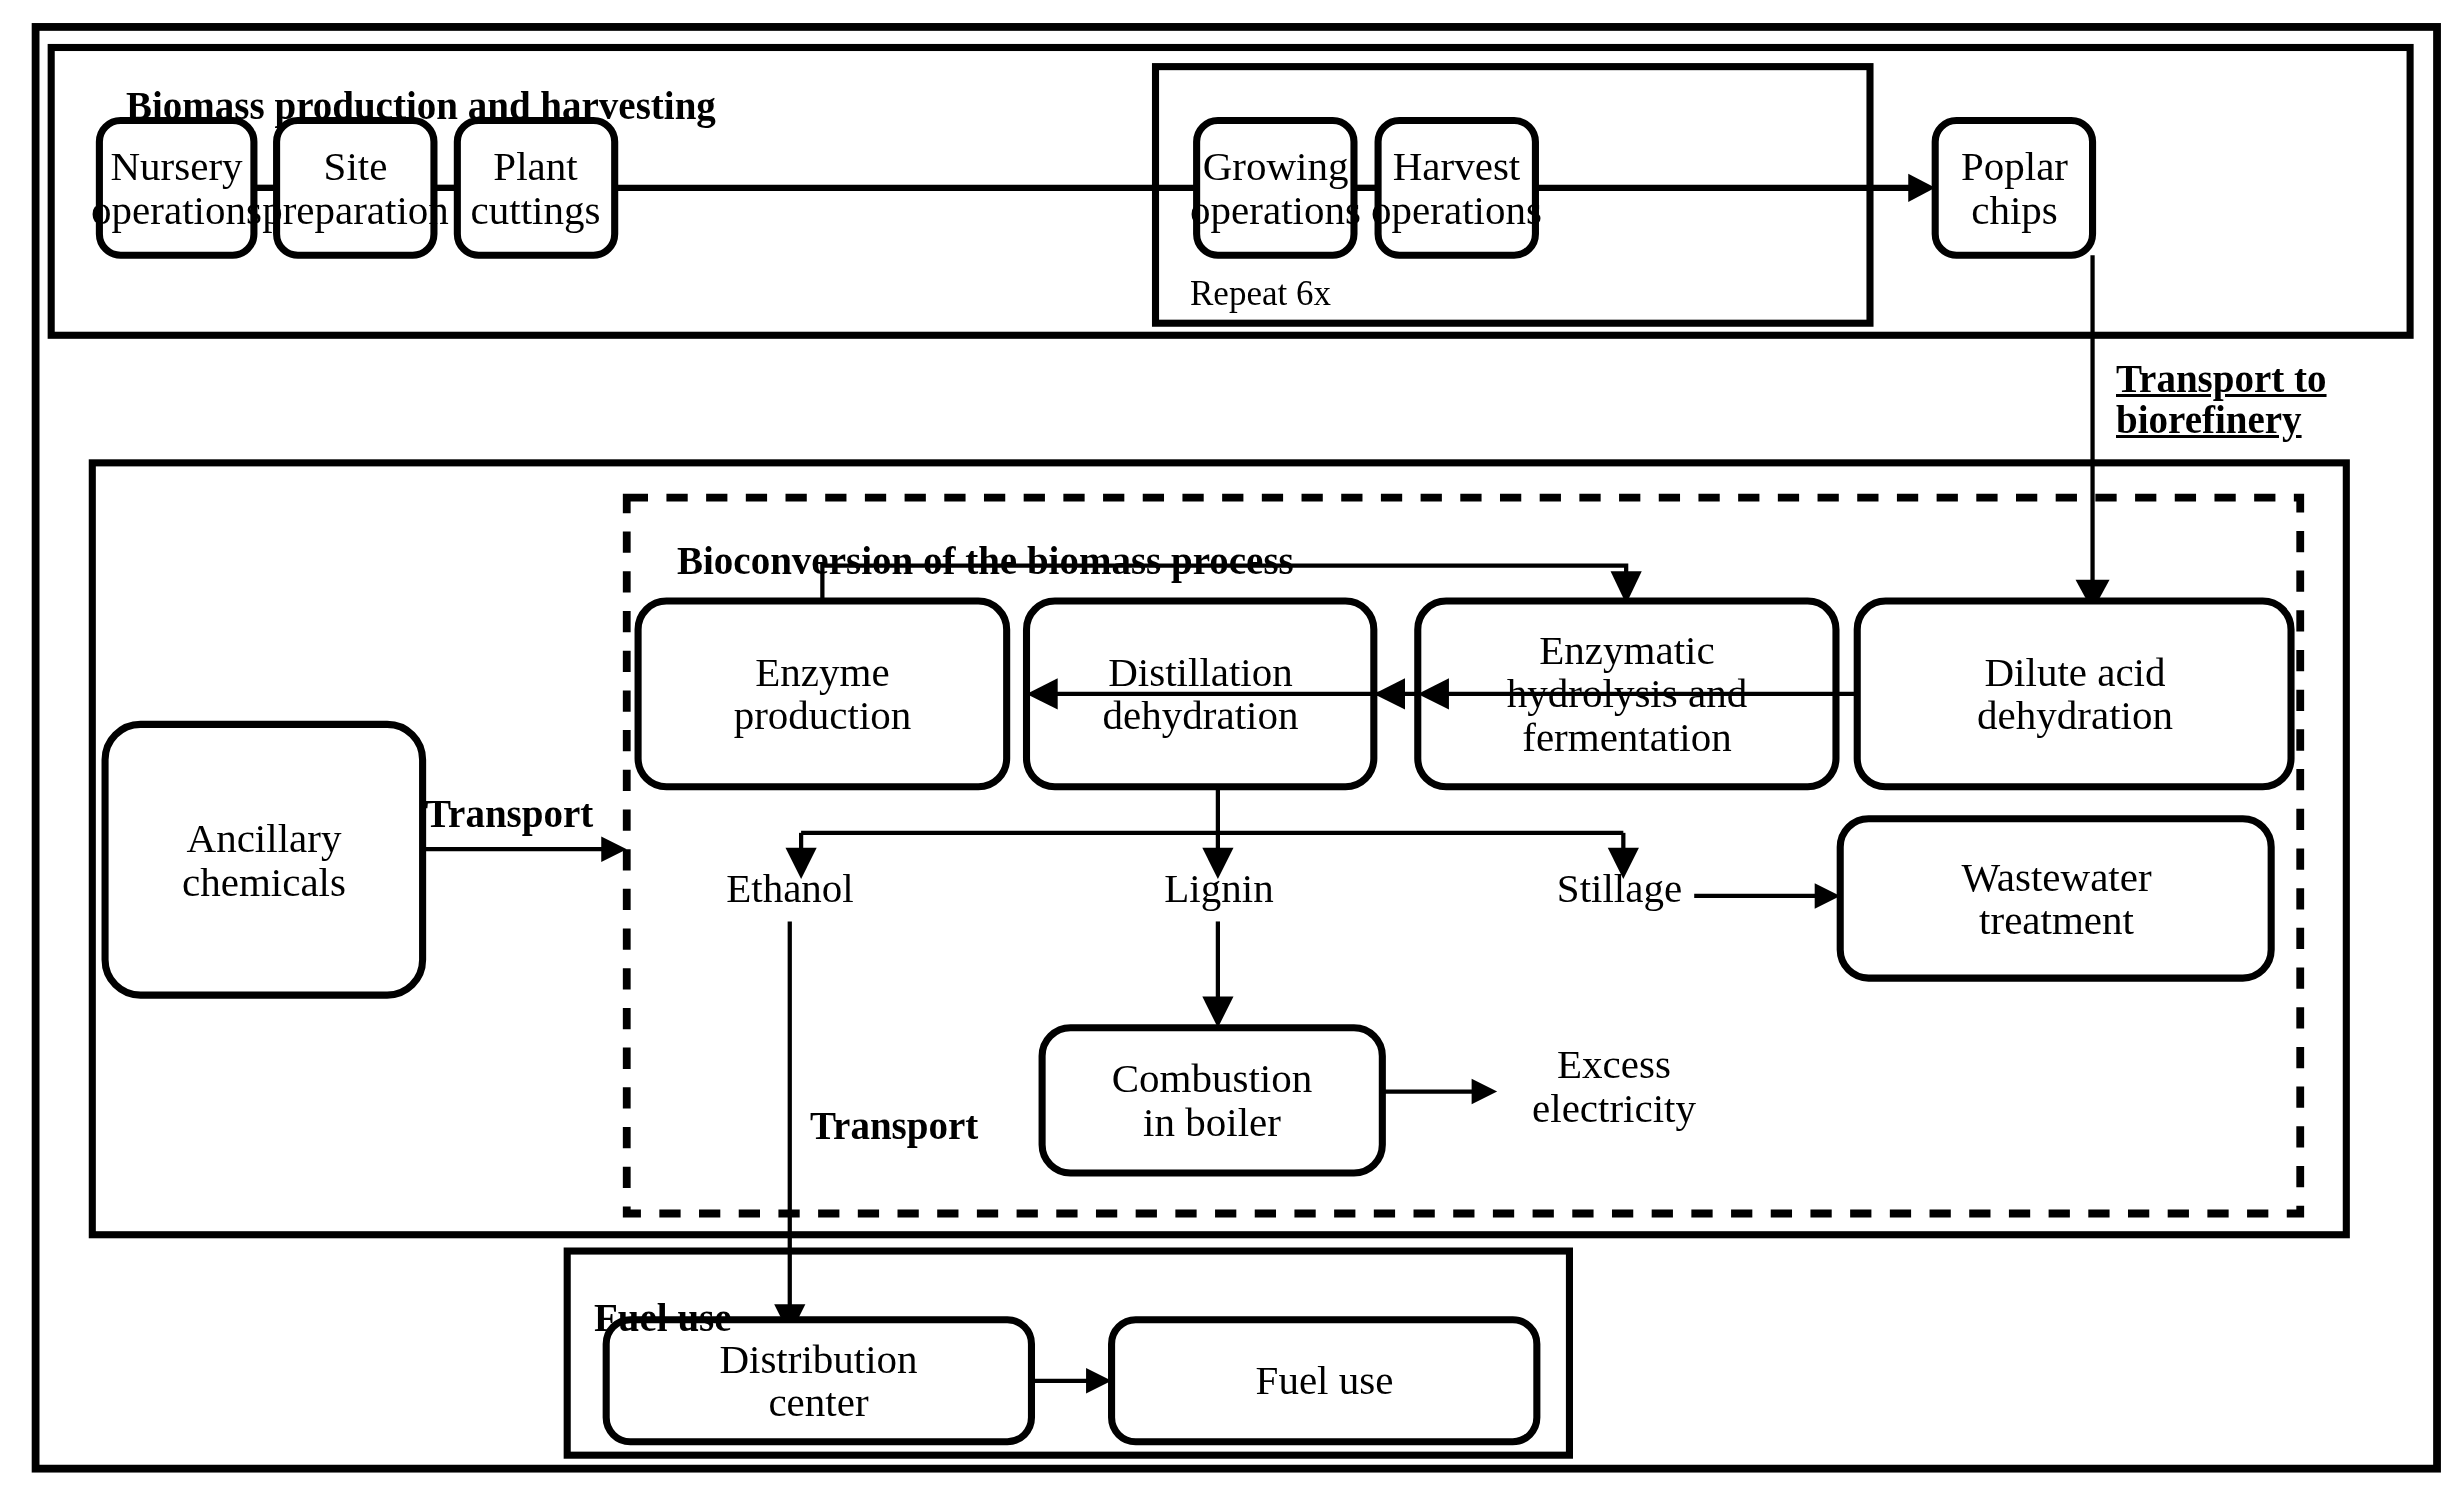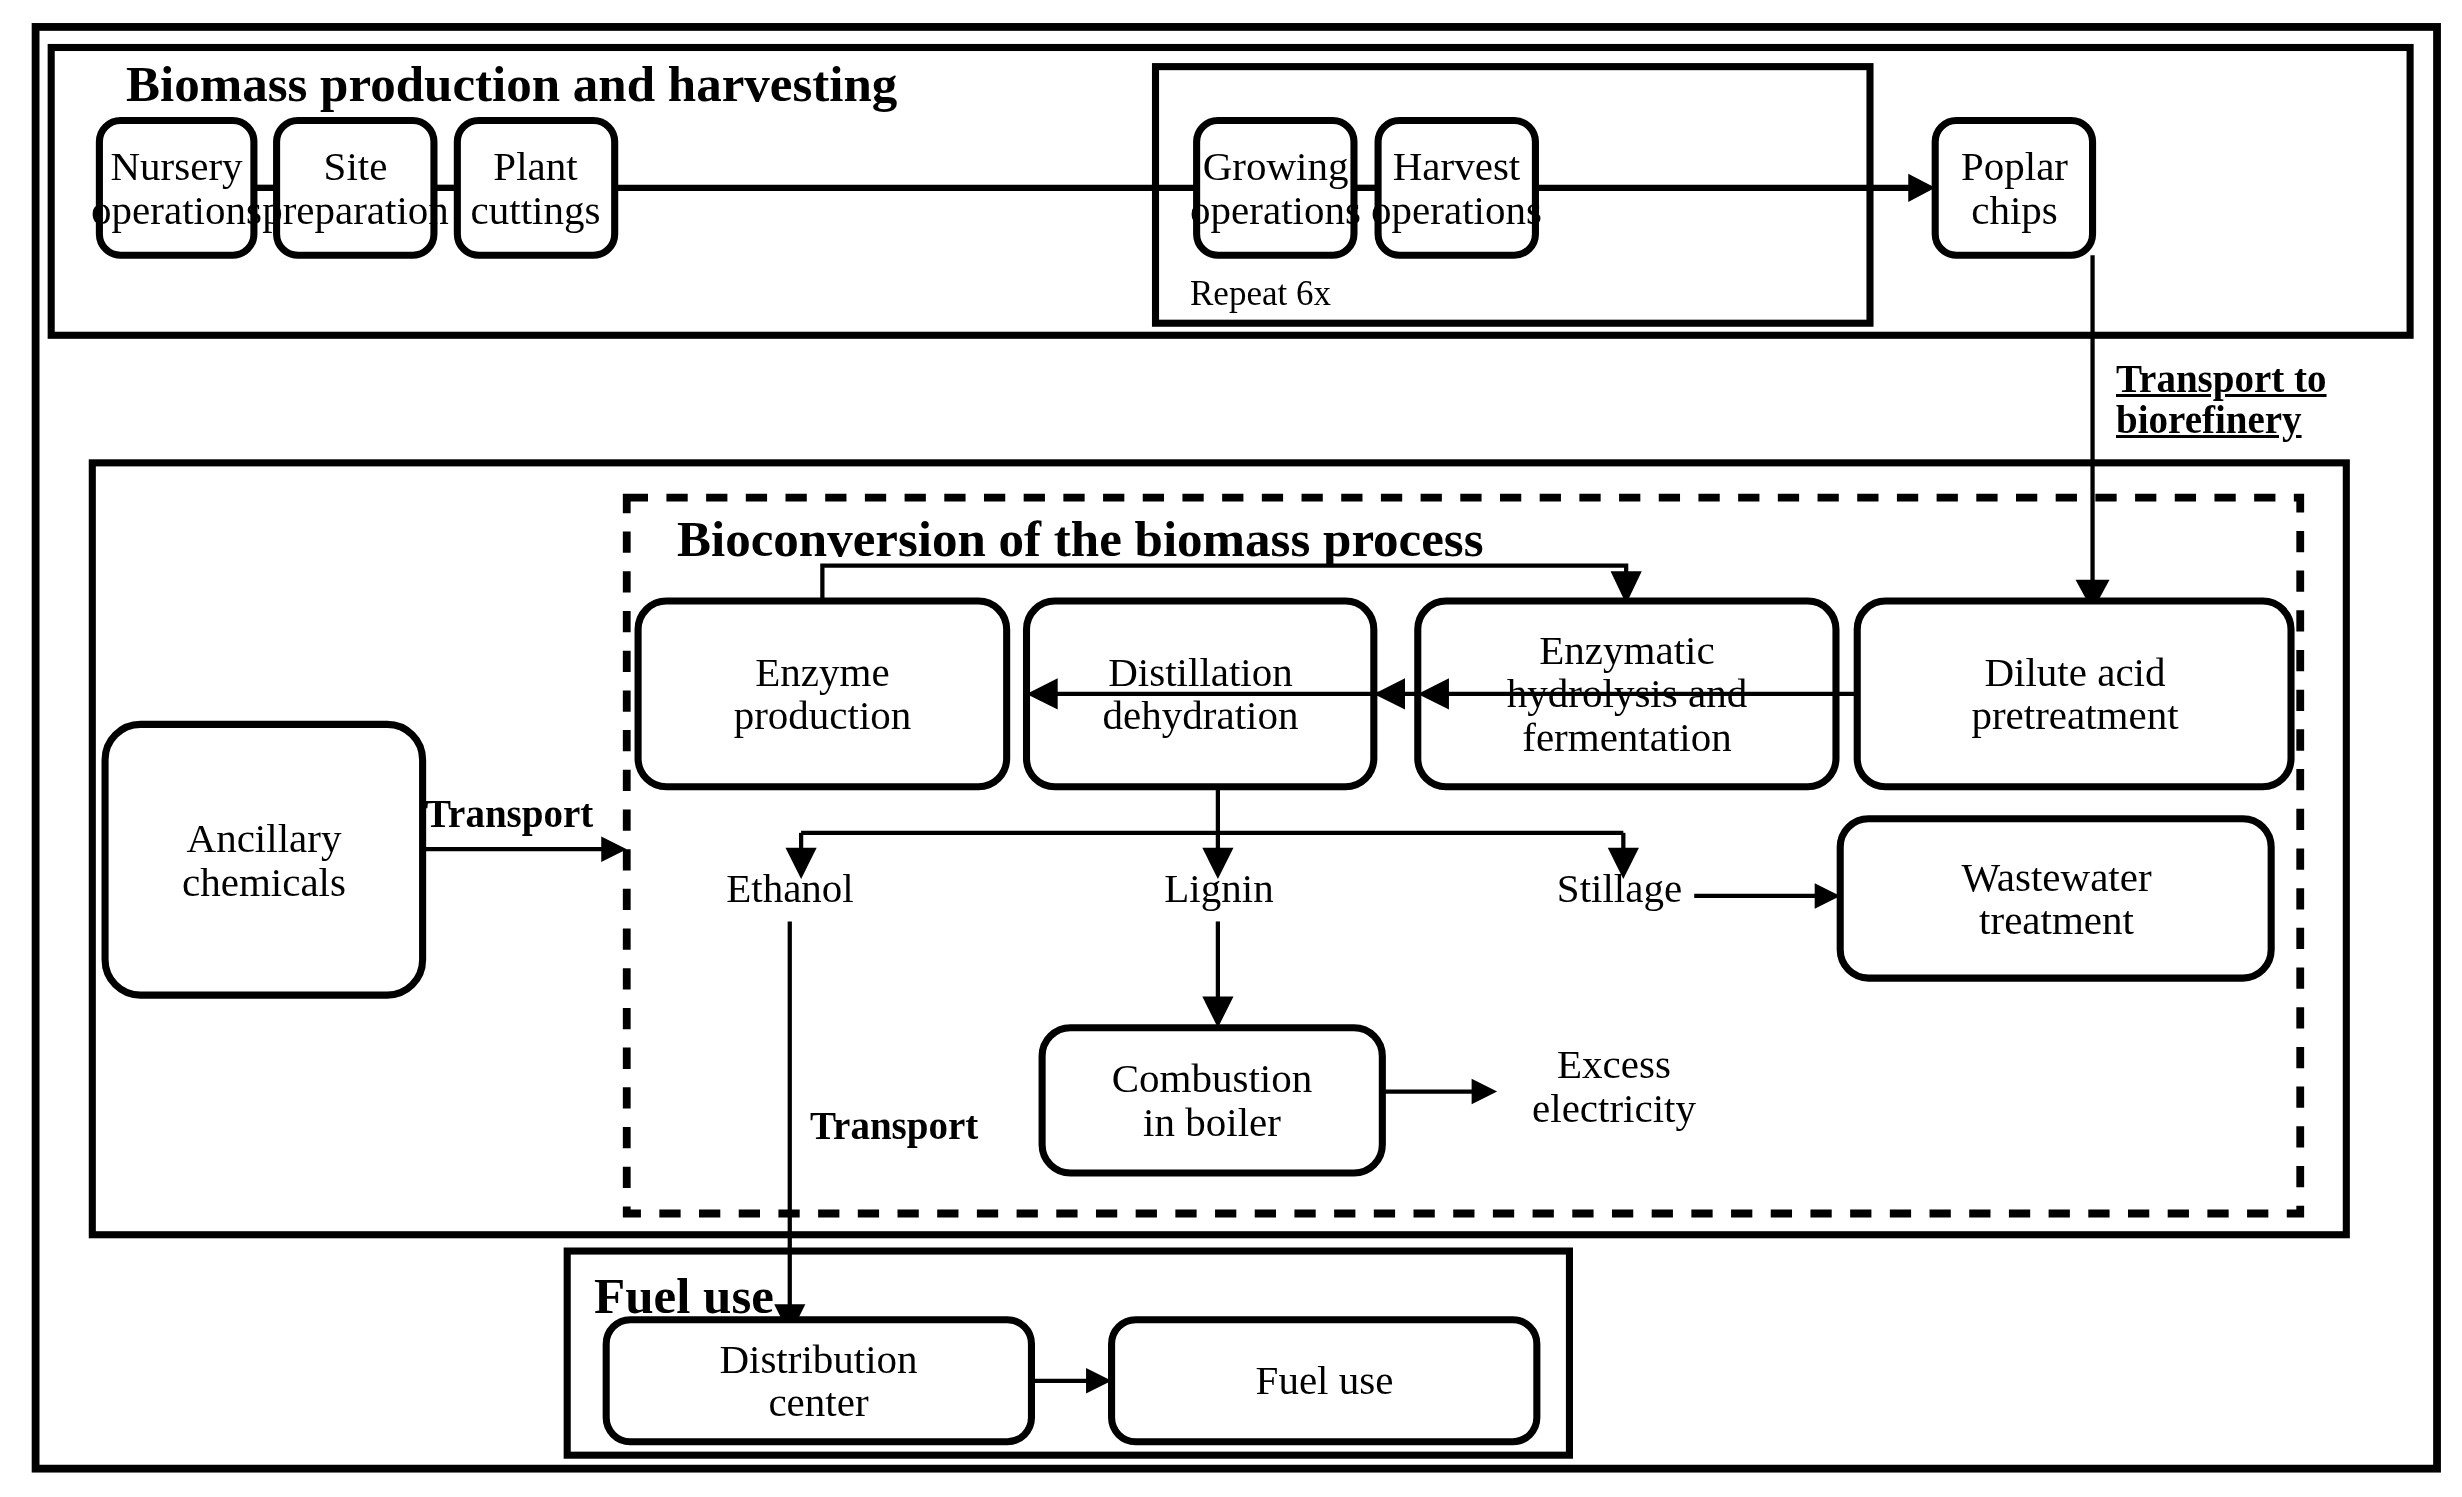--- a/index.html
+++ b/index.html
@@ -58,23 +58,24 @@
     color: #000000;
     line-height: 1.06;
     white-space: pre;
     text-align: center;
   }
   .node-label {
     font-size: 41px;
     font-weight: 400;
   }
   .group-title {
-    font-size: 51px;
+    font-size: 39px;
     font-weight: 700;
     text-align: left;
+    margin-top: 28px;
   }
   .plain-label {
     font-size: 41px;
     font-weight: 400;
   }
   .bold-label {
     font-size: 39px;
     font-weight: 700;
   }
   .repeat-label {
@@ -203,21 +204,21 @@
   <div class="lbl bold-label" style="left:425px; top:793px; width:213px; text-align:left;">Transport</div>
 
   <div class="lbl node-label ctr" style="left:638px; top:601px; width:369px; height:186px;">Enzyme
 production</div>
   <div class="lbl node-label ctr" style="left:1418px; top:601px; width:418px; height:186px;">Enzymatic
 hydrolysis and
 fermentation</div>
   <div class="lbl node-label ctr" style="left:1027px; top:601px; width:347px; height:186px;">Distillation
 dehydration</div>
   <div class="lbl node-label ctr" style="left:1858px; top:601px; width:434px; height:186px;">Dilute acid
-pretreatment</div>
+dehydration</div>
   <div class="lbl node-label ctr" style="left:1841px; top:819px; width:431px; height:160px;">Wastewater
 treatment</div>
   <div class="lbl node-label ctr" style="left:1042px; top:1028px; width:340px; height:145px;">Combustion
 in boiler</div>
 
   <div class="lbl plain-label ctr" style="left:698px; top:856px; width:184px; height:65px;">Ethanol</div>
   <div class="lbl plain-label ctr" style="left:1134px; top:856px; width:170px; height:65px;">Lignin</div>
   <div class="lbl plain-label ctr" style="left:1530px; top:856px; width:179px; height:65px;">Stillage</div>
   <div class="lbl plain-label ctr" style="left:1497px; top:1034px; width:234px; height:105px;">Excess
 electricity</div>

